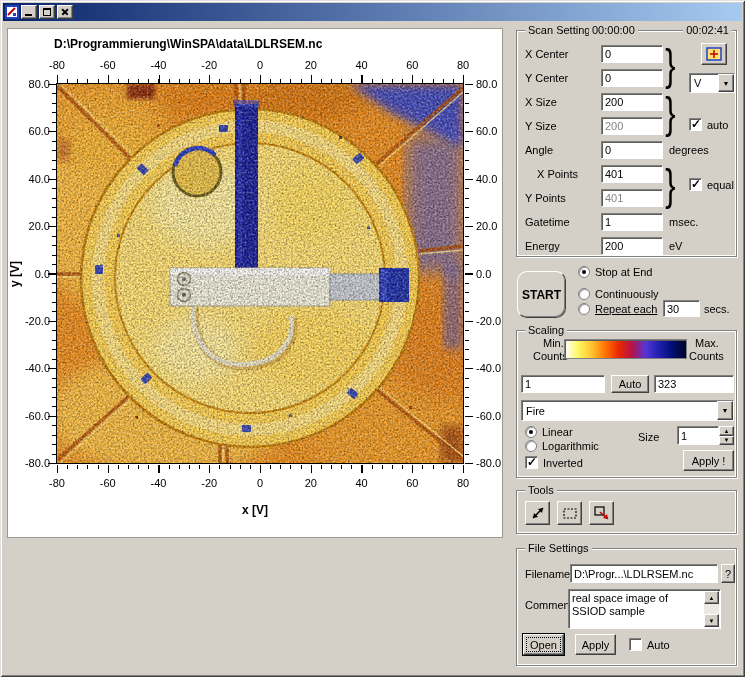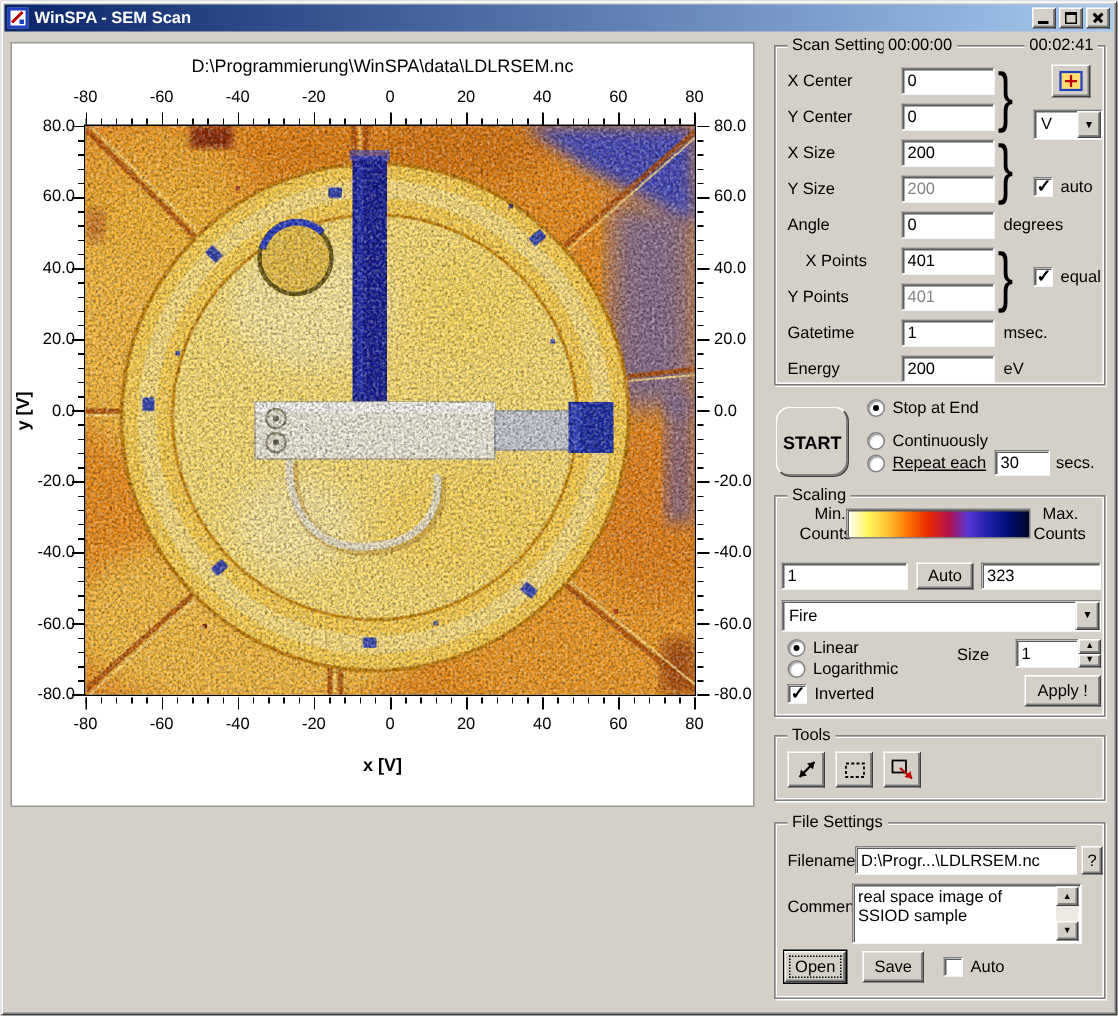--- a/index.html
+++ b/index.html
@@ -48,21 +48,21 @@
   .spin{display:flex;position:absolute;}
   .spin input{flex:1;min-width:0;}
   .spin-btns{width:15px;display:flex;flex-direction:column;}
   .spin-up,.spin-dn{flex:1;background:#d4d0c8;border:1px solid;border-color:#fff #404040 #404040 #fff;
     box-shadow:inset -1px -1px 0 #808080;display:flex;align-items:center;justify-content:center;font-size:6px;}
   .spin-up::after{content:"▲";}
   .spin-dn::after{content:"▼";}
 
   
   .plot-panel{left:8px;top:29px;width:494px;height:508px;background:#fff;box-shadow:0 0 0 1px #9a9a92;}
-  .plot-title{position:absolute;top:8px;left:0;width:100%;text-align:center;font-weight:normal;font-size:12px;white-space:nowrap;}
+  .plot-title{position:absolute;top:8px;left:0;width:100%;font-weight:bold;font-size:12px;white-space:nowrap;padding-left:46px;}
   .plot-frame{position:absolute;left:48px;top:54px;width:408px;height:381px;border:1px solid #000;}
   .plot-frame svg{display:block;width:406px;height:379px;}
   [data-ticks]{position:absolute;}
   [data-ticks] .tick-label{position:absolute;font-size:11px;white-space:nowrap;}
   [data-ticks="h"] .tick-label{transform:translateX(-50%);top:0;}
   [data-ticks="v"] .tick-label{transform:translateY(-50%);}
   .vticks-left .tick-label{right:0;}
   .vticks-right .tick-label{left:0;}
   .strip{position:absolute;}
   .strip.h-maj{background:repeating-linear-gradient(to right,#000 0 1px,transparent 1px 50.75px);}
@@ -91,21 +91,20 @@
 
 <div class="window">
 
   <div class="titlebar">
     <svg width="14" height="14">
       <rect width="14" height="14" fill="#fff"></rect>
       <rect x="1" y="1" width="12" height="12" fill="none" stroke="#2040c0" stroke-width="2"></rect>
       <line x1="3" y1="10" x2="10" y2="3" stroke="#c00000" stroke-width="2"></line>
       <rect x="8" y="8" width="3" height="3" fill="#2040c0"></rect>
     </svg>
-    <span class="title-text">WinSPA - SEM Scan</span>
     <span class="tb-btns">
       <span class="tb-btn">
           <span class="g-min"></span>
         </span>
       <span class="tb-btn">
           <span class="g-max"></span>
         </span>
       <span class="tb-btn">
           <span class="g-close-a"></span>
           <span class="g-close-b"></span>
@@ -448,21 +447,21 @@
       <div class="scroll">
         <span class="sb-btn sb-up"></span>
         <span class="sb-btn sb-dn"></span>
       </div>
     </div>
 
     <div class="btn default-btn abs" style="left:6px;top:85px;width:41px;height:21px;">
       <span>Open</span>
     </div>
     <div class="btn abs" style="left:58px;top:85px;width:41px;height:21px;">
-      <span>Save</span>
+      <span>Apply</span>
     </div>
     <span class="opt" style="left:112px;top:89px;">
       <span class="cb"></span>
       <span>Auto</span>
     </span>
   </div>
 
 </div>
 
 </body></html>

